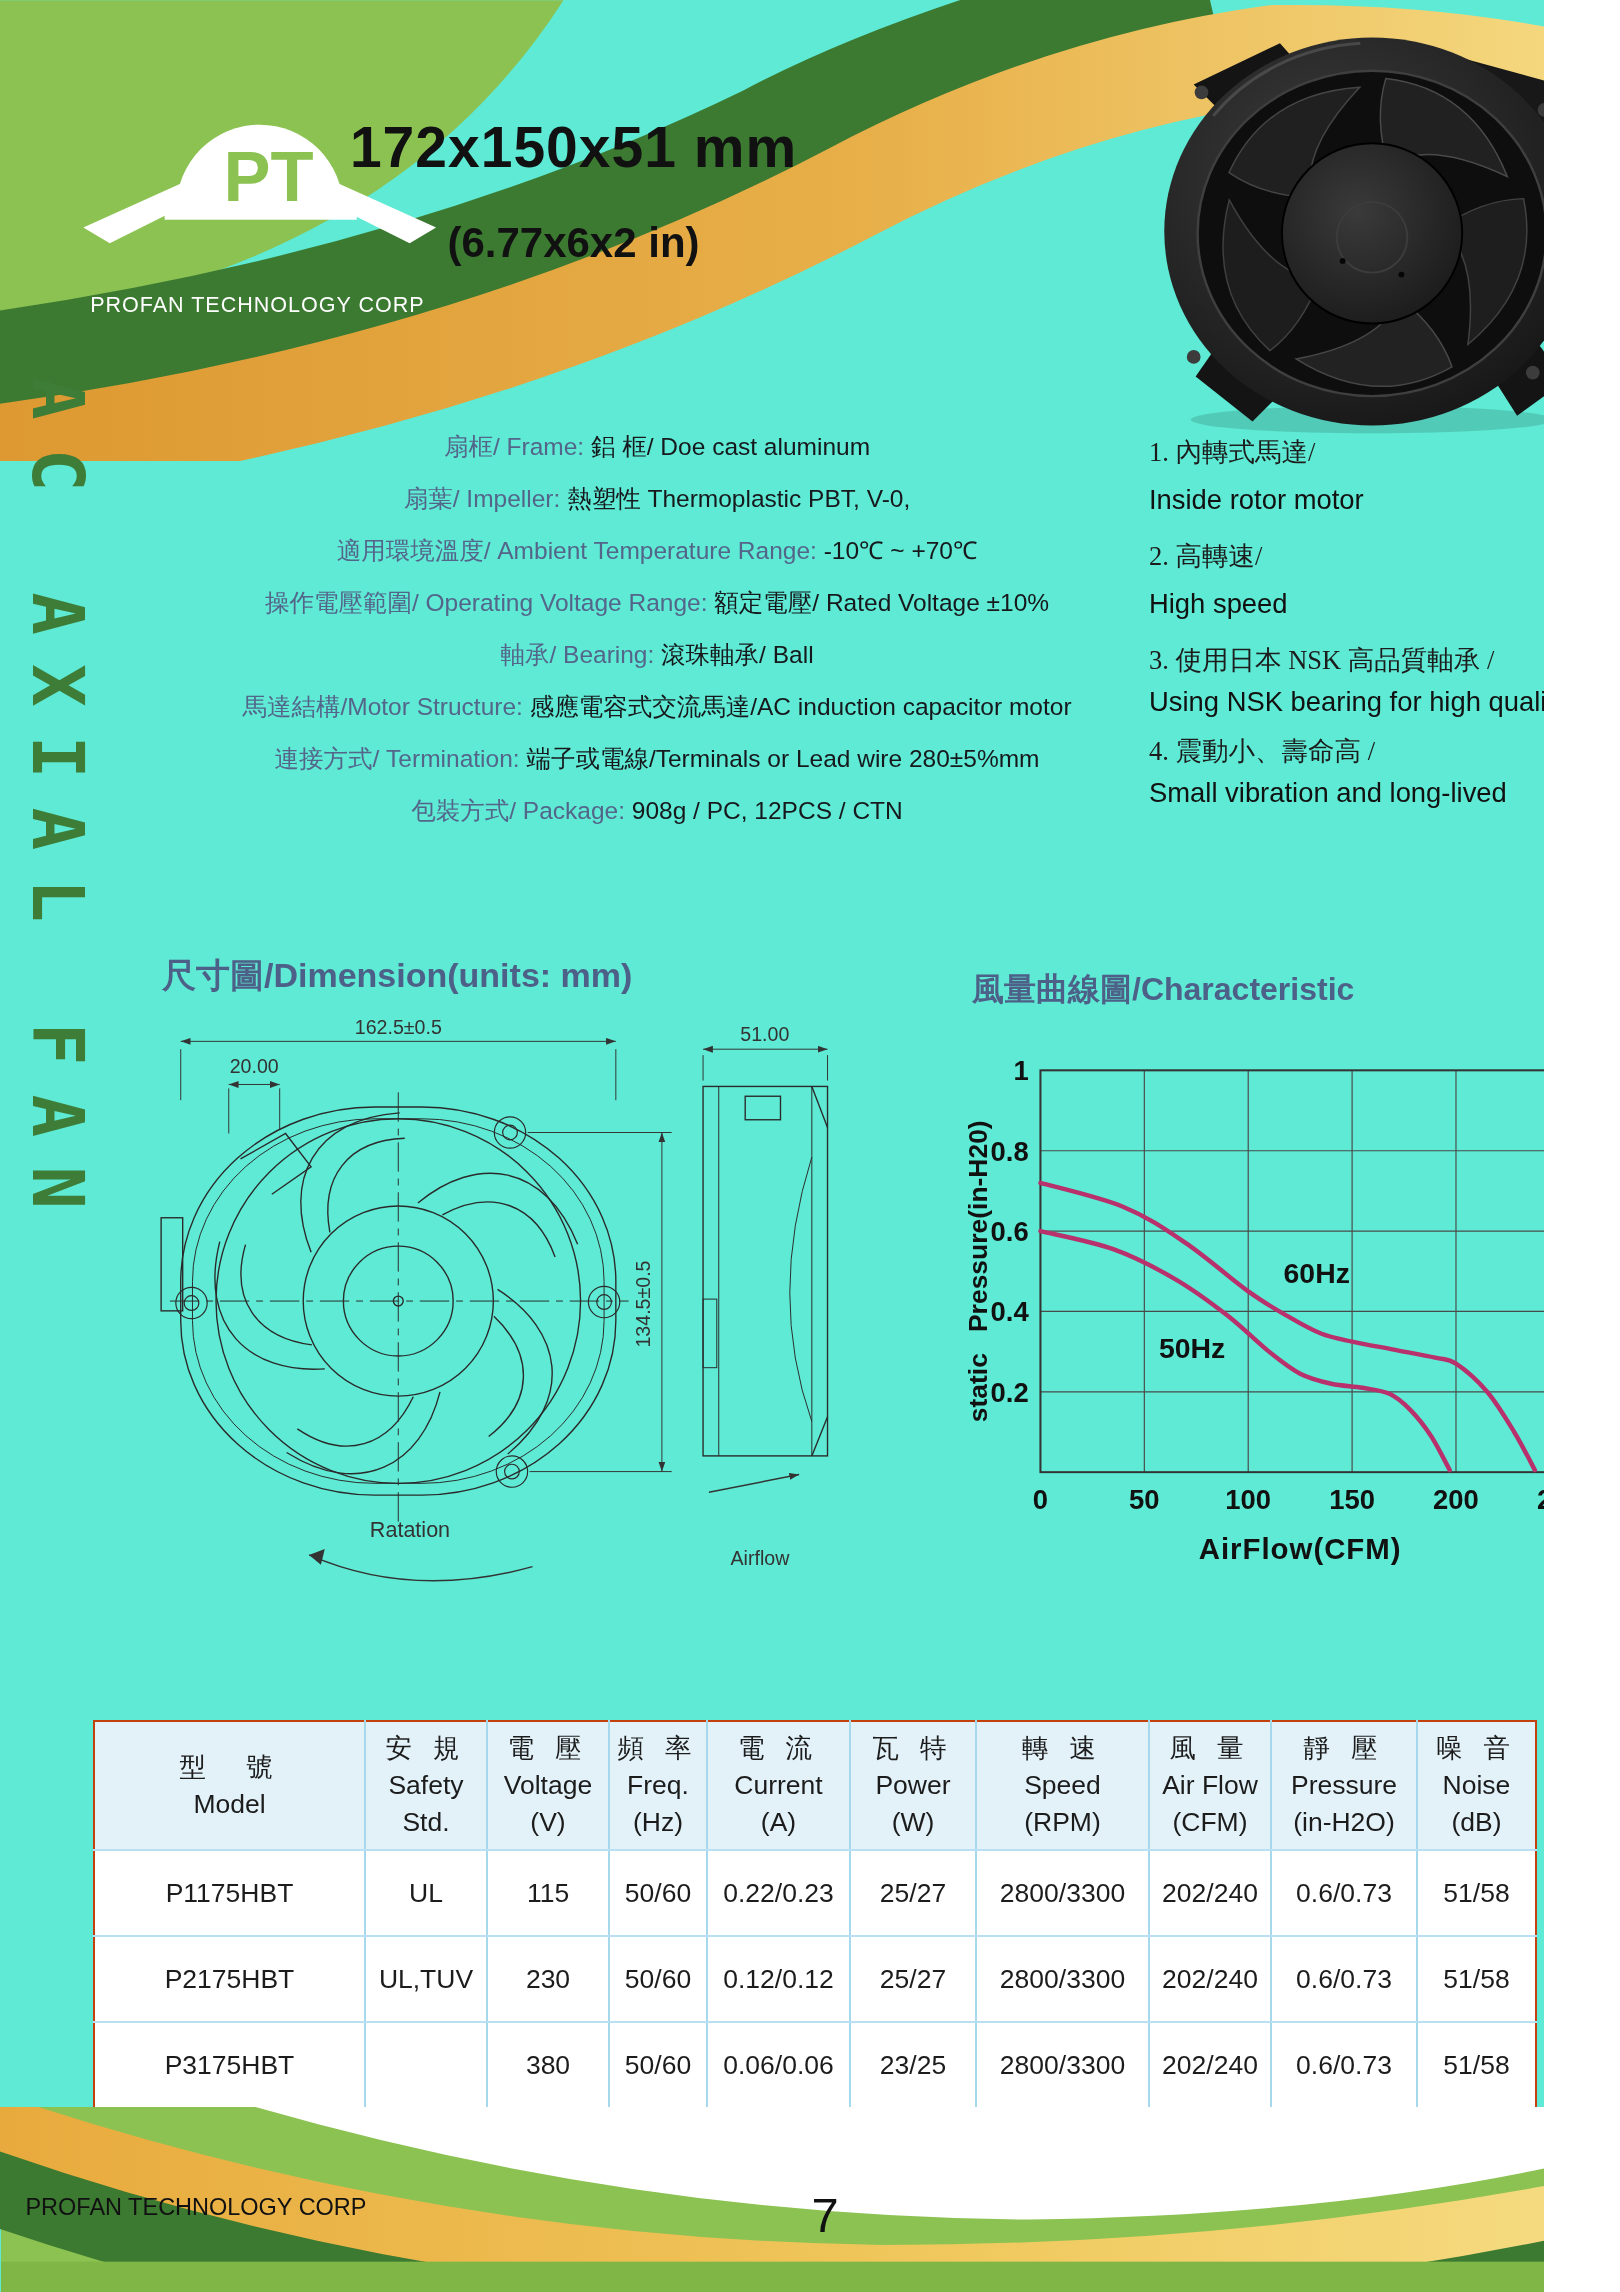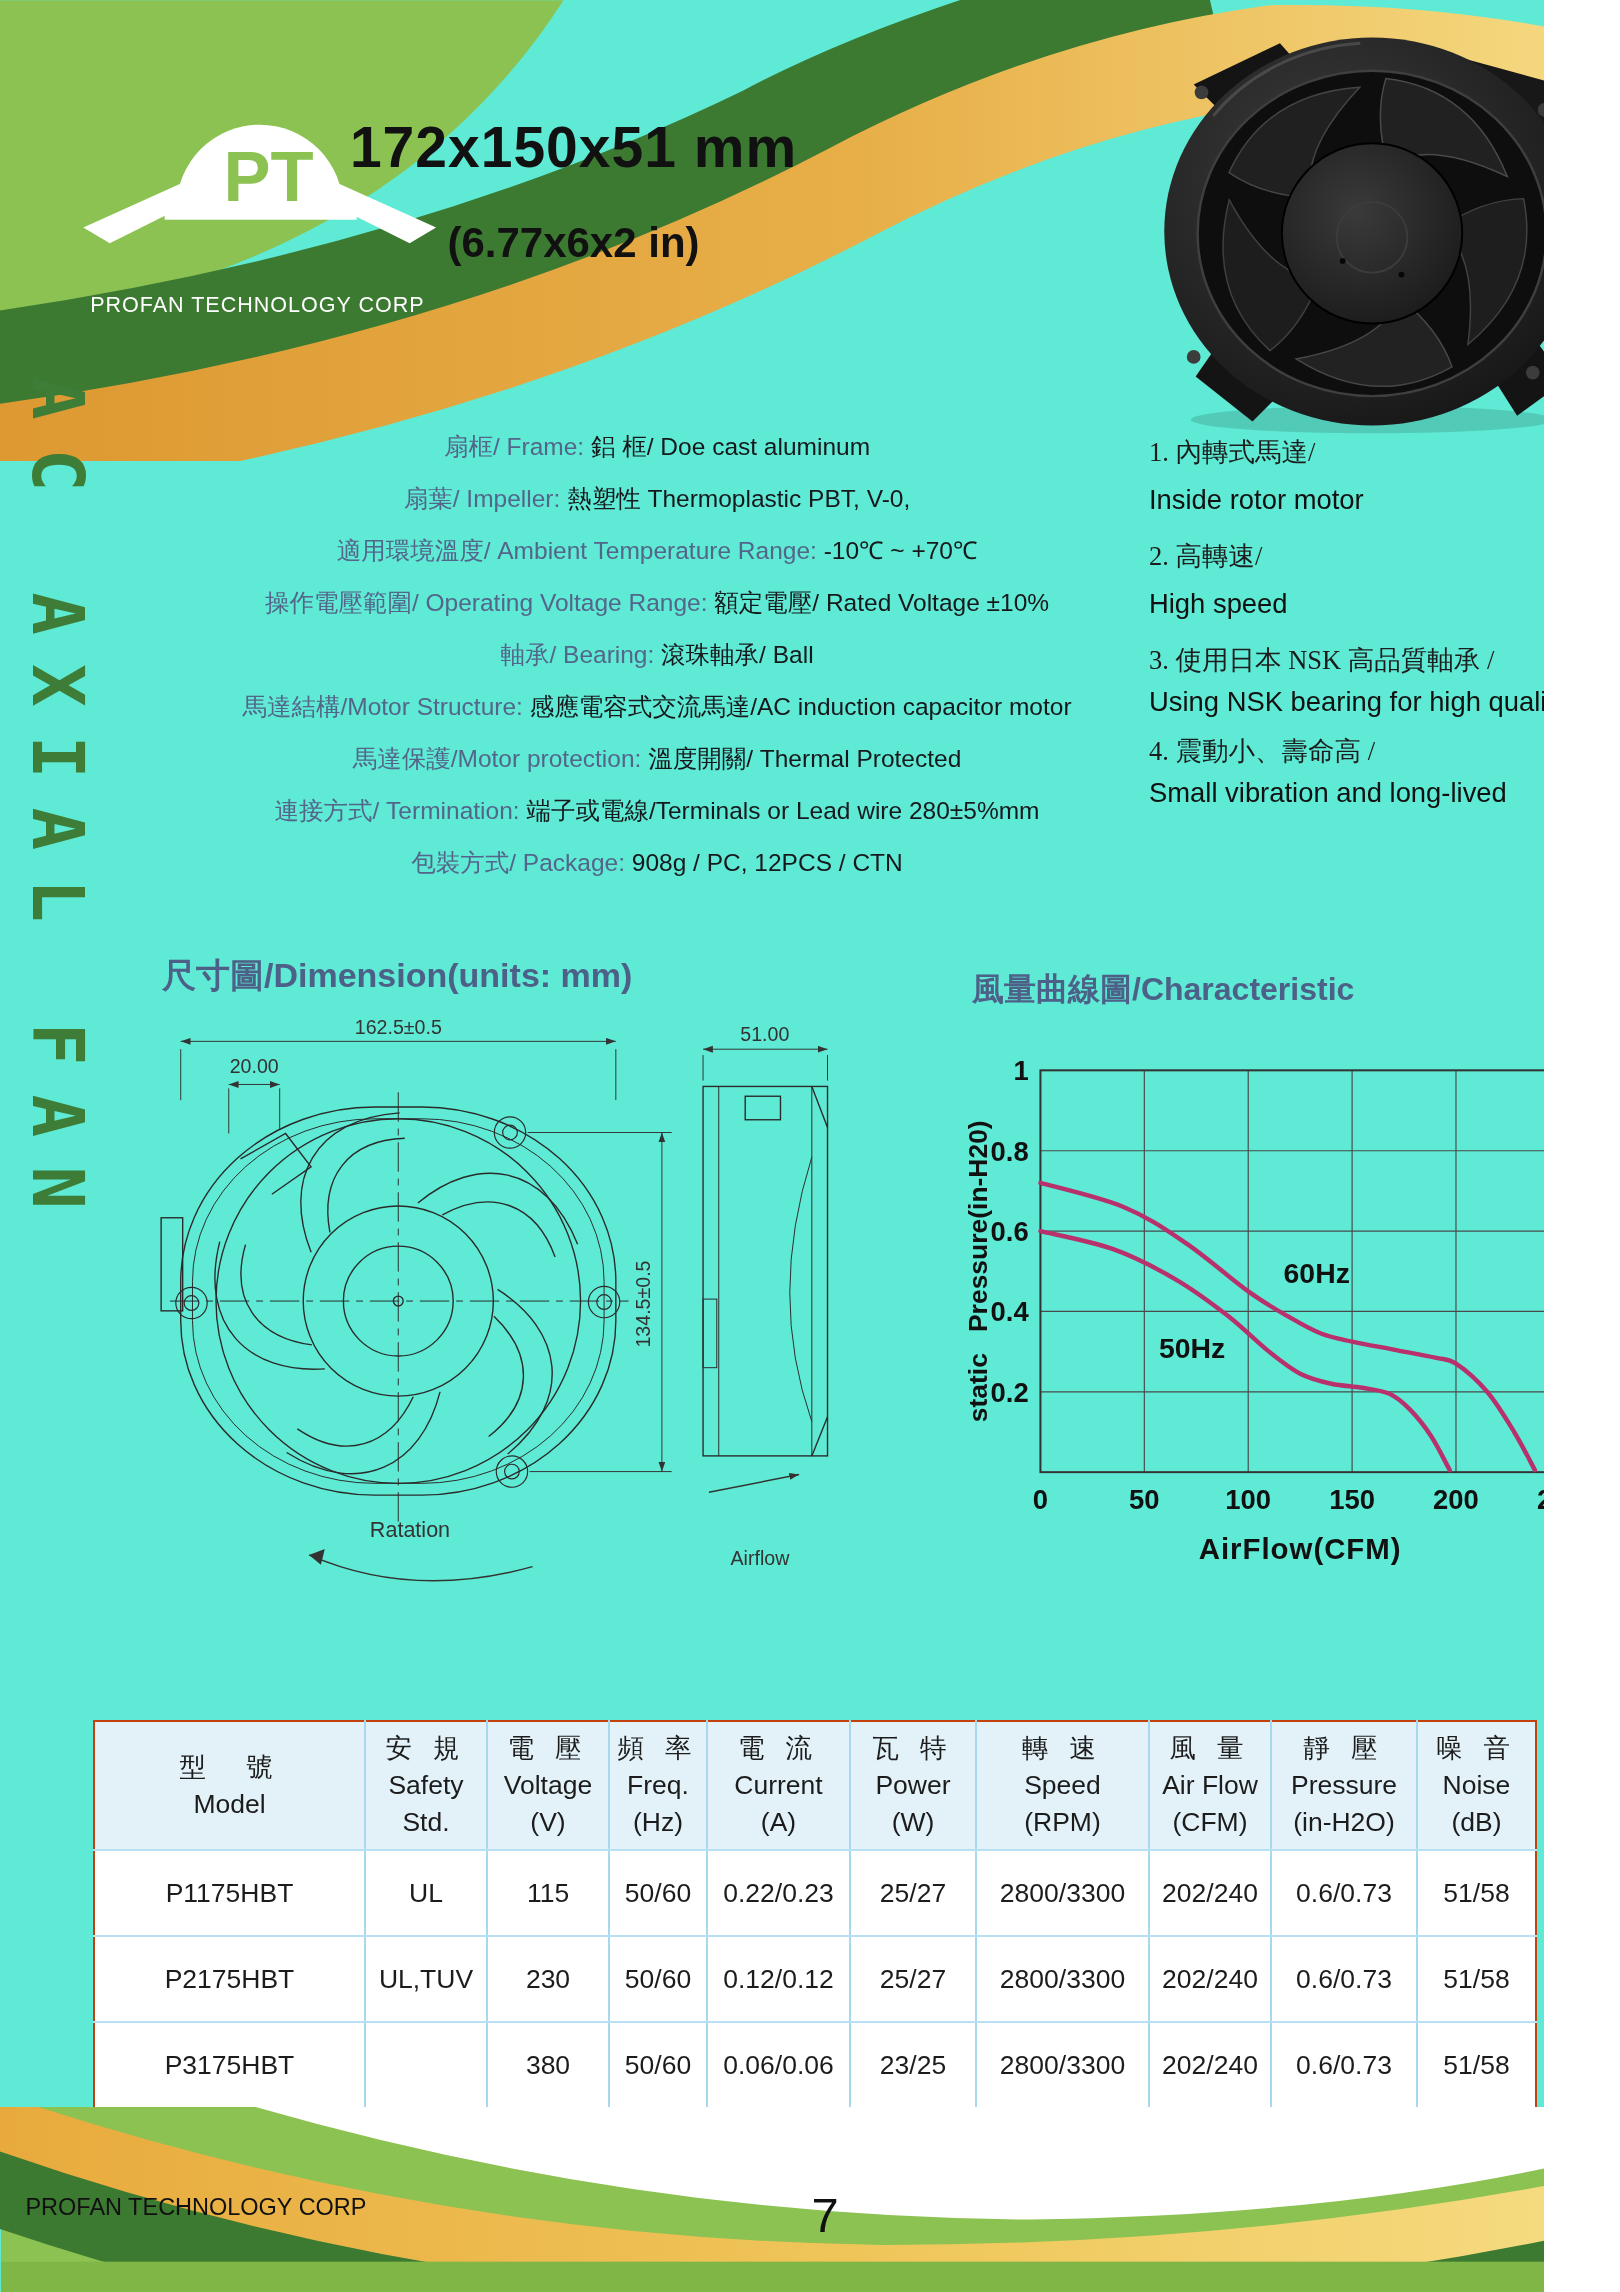--- a/index.html
+++ b/index.html
@@ -116,21 +116,20 @@
 
   <div class="abs sidebar-label">AC AXIAL FAN</div>
 
   <div class="abs spec-list">
     <div class="spec-row"><span class="spec-label">扇框/ Frame:</span> <span class="spec-value">鋁 框/ Doe cast aluminum</span></div>
     <div class="spec-row"><span class="spec-label">扇葉/ Impeller:</span> <span class="spec-value">熱塑性 Thermoplastic PBT, V-0,</span></div>
     <div class="spec-row"><span class="spec-label">適用環境溫度/ Ambient Temperature Range:</span> <span class="spec-value">-10℃ ~ +70℃</span></div>
     <div class="spec-row"><span class="spec-label">操作電壓範圍/ Operating Voltage Range:</span> <span class="spec-value">額定電壓/ Rated Voltage ±10%</span></div>
     <div class="spec-row"><span class="spec-label">軸承/ Bearing:</span> <span class="spec-value">滾珠軸承/ Ball</span></div>
     <div class="spec-row"><span class="spec-label">馬達結構/Motor Structure:</span> <span class="spec-value">感應電容式交流馬達/AC induction capacitor motor</span></div>
-    <div class="spec-row"><span class="spec-label">馬達保護/Motor protection:</span> <span class="spec-value">溫度開關/ Thermal Protected</span></div>
     <div class="spec-row"><span class="spec-label">連接方式/ Termination:</span> <span class="spec-value">端子或電線/Terminals or Lead wire 280±5%mm</span></div>
     <div class="spec-row"><span class="spec-label">包裝方式/ Package:</span> <span class="spec-value">908g / PC, 12PCS / CTN</span></div>
   </div>
 
   <div class="abs adv-panel">
     <div class="adv-item">
       <div class="adv-zh">1. 內轉式馬達/</div>
       <div class="adv-en">Inside rotor motor</div>
     </div>
     <div class="adv-item">

